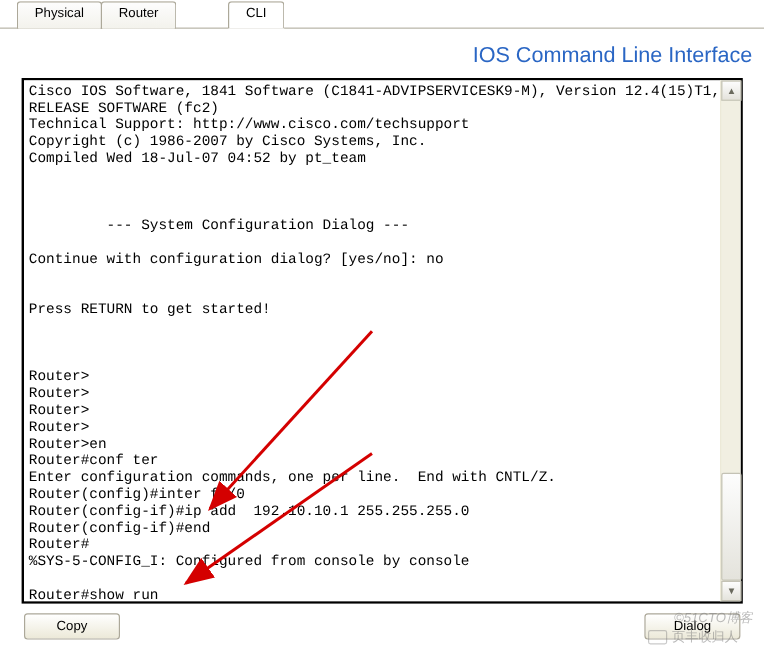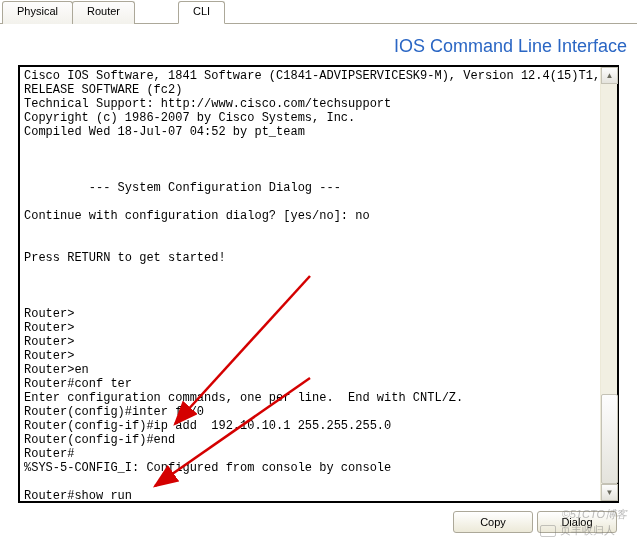--- a/index.html
+++ b/index.html
@@ -8,21 +8,21 @@
       background: #fff;
       width: 637px;
       height: 540px;
       position: relative;
       overflow: hidden;
     }
     .tab-strip {
       display: flex;
       background: #fff;
       height: 24px;
-      padding-left: 2px;
+      padding-left: 14px;
       border-bottom: 1px solid #aca899;
     }
     .tab {
       padding: 3px 14px;
       font-size: 11px;
       background: linear-gradient(#fdfdfd, #f3f2ec);
       border: 1px solid #aca899;
       border-bottom: none;
       border-top-left-radius: 3px;
       border-top-right-radius: 3px;
@@ -91,21 +91,21 @@
       bottom: 17px;
       left: 0;
       width: 17px;
       height: 90px;
       background: linear-gradient(#fdfdfd, #e4e3dc);
       border: 1px solid #c4c2b5;
       border-radius: 2px;
     }
     .button-row {
       display: flex;
-      justify-content: flex-end;
+      justify-content: space-between;
       gap: 4px;
       padding: 8px 10px;
     }
     .btn {
       width: 80px;
       height: 22px;
       font-size: 11px;
       background: linear-gradient(#fff, #ece9d8);
       border: 1px solid #aca899;
       border-radius: 3px;

